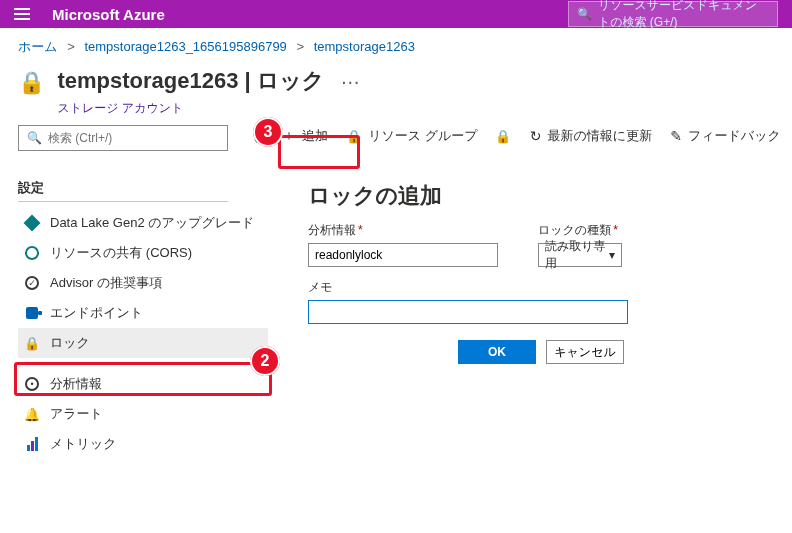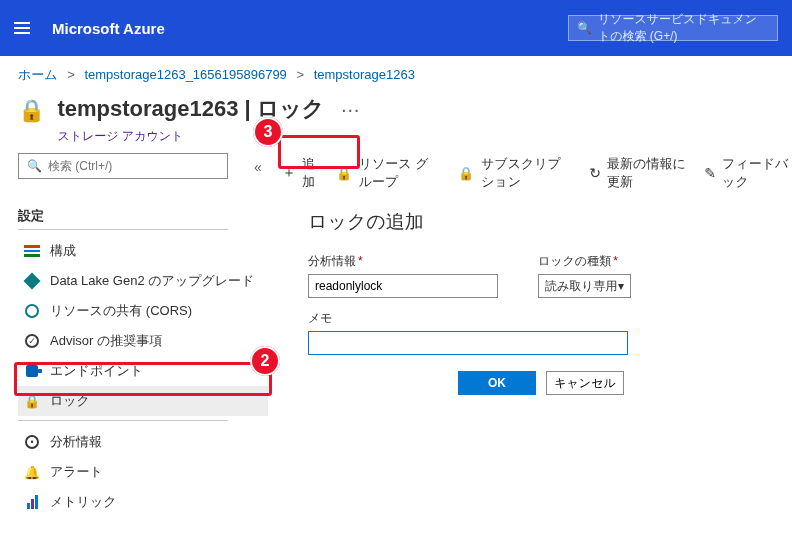--- a/index.html
+++ b/index.html
@@ -1,19 +1,19 @@
 <!DOCTYPE html>
 <html><head>
 <meta charset="utf-8">
 <style>
   * { box-sizing: border-box; margin: 0; padding: 0; }
   body { font-family: "Segoe UI", "Yu Gothic UI", "Meiryo", sans-serif; font-size: 13px; color: #323130; background: #fff; width: 792px; height: 533px; overflow: hidden; position: relative; }
 
   
-  .topbar { background: #1d4ed8; height: 56px; display: flex; align-items: center; padding: 0 14px; color: #fff; }
+  .topbar { background: #a21caf; height: 28px; display: flex; align-items: center; padding: 0 14px; color: #fff; }
   .hamburger { display: flex; flex-direction: column; gap: 3px; cursor: pointer; }
   .hamburger span { width: 16px; height: 2px; background: #fff; }
   .brand { margin-left: 22px; font-size: 15px; font-weight: 600; }
   .searchbox { margin-left: auto; background: rgba(255,255,255,.18); border: 1px solid rgba(255,255,255,.4); height: 26px; width: 210px; display: flex; align-items: center; padding: 0 8px; color: #d6eaff; font-size: 12px; gap: 6px; }
   .searchbox .mag { font-size: 12px; }
 
   
   .crumbs { padding: 10px 18px 4px; font-size: 13px; }
   .crumbs a { color: #0062b1; text-decoration: none; }
   .crumbs .sep { color: #666; margin: 0 6px; }
@@ -42,27 +42,27 @@
 
   
   .content { flex: 1; position: relative; padding-left: 6px; }
   .chev { color: #605e5c; font-size: 14px; position: absolute; left: 6px; top: 6px; }
   .toolbar { display: flex; align-items: center; gap: 18px; padding: 2px 0 0 28px; font-size: 13px; color: #323130; }
   .tb-item { display: flex; align-items: center; gap: 6px; cursor: pointer; }
   .tb-icon { font-size: 14px; }
 
   
   .panel { position: absolute; top: 44px; left: 50px; right: 0; background: #fff; padding: 12px 10px 0 10px; }
-  .panel h2 { font-size: 19px; font-weight: 400; margin-bottom: 18px; }
+  .panel h2 { font-size: 22px; font-weight: 700; margin-bottom: 11px; }
   .fields { display: flex; gap: 40px; }
   .field { display: flex; flex-direction: column; gap: 4px; }
   .field label { font-size: 12px; }
   .field .req { color: #a80000; margin-left: 2px; }
   .field input, .field .sel { border: 1px solid #8a8886; height: 24px; padding: 8px 6px; font-size: 12px; }
-  .field .sel { width: 93px; display: flex; align-items: center; justify-content: space-between; }
+  .field .sel { width: 84px; display: flex; align-items: center; justify-content: space-between; }
   .memo-row { margin-top: 12px; }
   .memo-row input { width: 320px; border: 1px solid #0078d4; height: 24px; padding: 0 6px; font-size: 12px; outline: none; }
   .btnrow { display: flex; gap: 10px; margin-top: 16px; justify-content: flex-start; padding-left: 150px; }
   .btn { height: 24px; min-width: 78px; border: 1px solid #8a8886; background: #fff; font-size: 12px; cursor: pointer; }
   .btn.primary { background: #0078d4; color: #fff; border-color: #0078d4; font-weight: 600; }
 
   
   .ic-bars { width:16px; height:12px; display:flex; flex-direction:column; gap:2px; }
   .ic-bars span:nth-child(1){height:3px;background:#d83b01;}
   .ic-bars span:nth-child(2){height:3px;background:#0078d4;}
@@ -119,30 +119,20 @@
     <div class="sb-search">
       <span>🔍</span>
       <input placeholder="検索 (Ctrl+/)" style="">
     </div>
 
     <div class="sb-section">設定</div>
     <hr class="sb-rule">
 
     <div class="sb-item">
       <span class="sb-icon">
-          <span class="ic-bars">
-            <span></span>
-            <span></span>
-            <span></span>
-          </span>
-        </span>
-      <span>構成</span>
-    </div>
-    <div class="sb-item">
-      <span class="sb-icon">
           <span class="ic-diamond"></span>
         </span>
       <span>Data Lake Gen2 のアップグレード</span>
     </div>
     <div class="sb-item">
       <span class="sb-icon">
           <span class="ic-globe"></span>
         </span>
       <span>リソースの共有 (CORS)</span>
     </div>
@@ -193,21 +183,20 @@
       <div class="tb-item">
         <span class="tb-icon">＋</span>
         <span>追加</span>
       </div>
       <div class="tb-item">
         <span class="tb-icon ic-lock">🔒</span>
         <span>リソース グループ</span>
       </div>
       <div class="tb-item">
         <span class="tb-icon ic-lock">🔒</span>
-        <span>サブスクリプション</span>
       </div>
       <div class="tb-item">
         <span class="tb-icon">↻</span>
         <span>最新の情報に更新</span>
       </div>
       <div class="tb-item">
         <span class="tb-icon">✎</span>
         <span>フィードバック</span>
       </div>
     </div>

